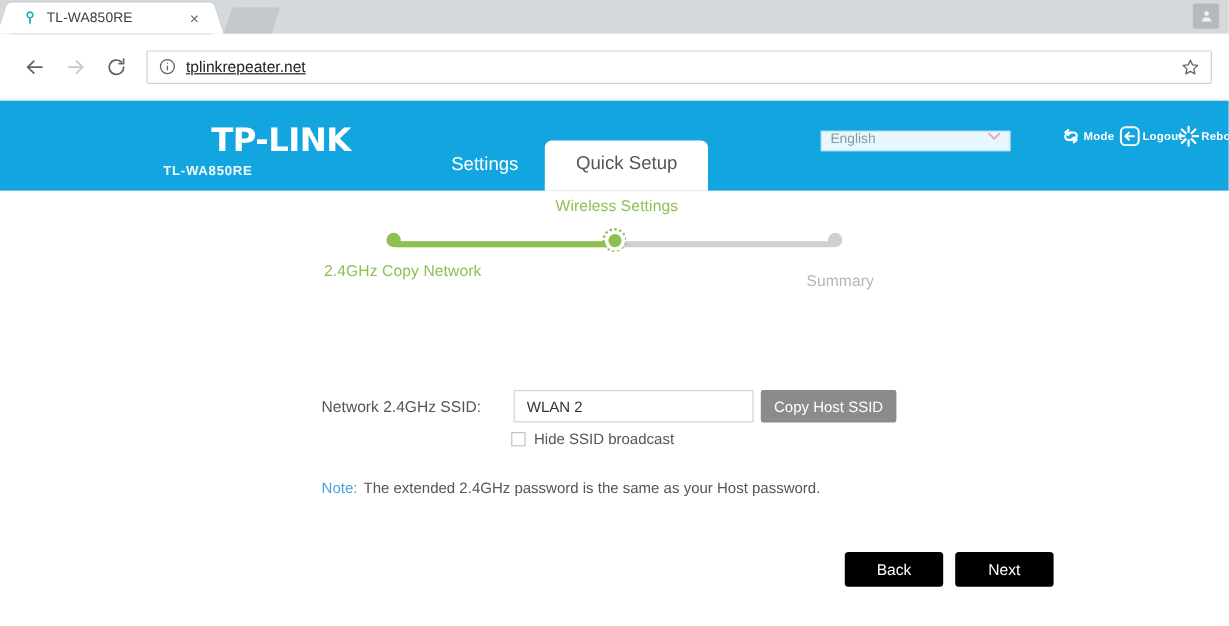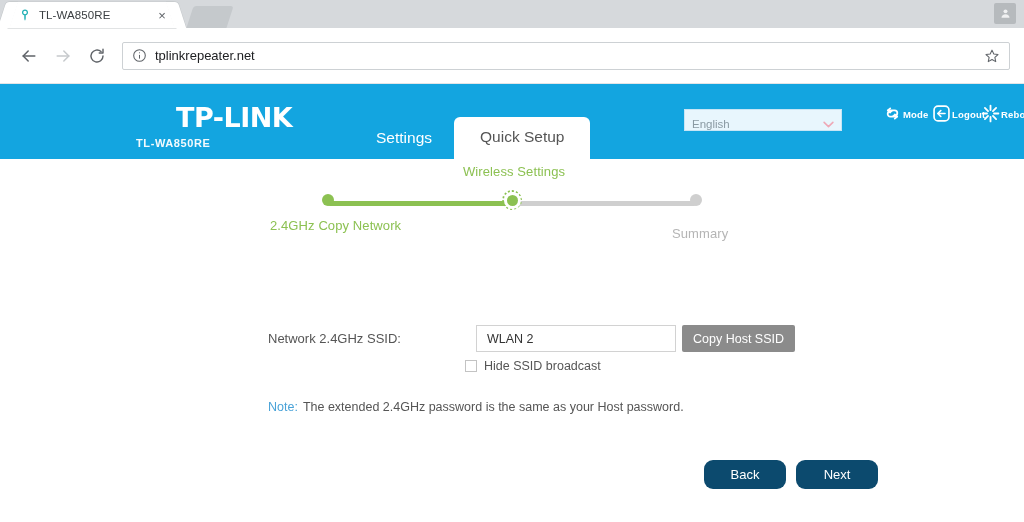--- a/index.html
+++ b/index.html
@@ -146,20 +146,21 @@
     color: #5f6368;
     flex: 0 0 auto;
     display:flex; align-items:center; justify-content:center;
   }
   .omnibox .url {
     flex: 1 1 auto;
     font-size: 13px;
     color: #202124;
     white-space: nowrap;
     overflow: hidden;
+    text-decoration: underline;
   }
   .omnibox .star-icon {
     width: 18px; height: 18px;
     color: #5f6368;
     flex: 0 0 auto;
     display:flex; align-items:center; justify-content:center;
   }
 
   
   .tp-header {
@@ -207,25 +208,25 @@
     color: #555555;
     border-top-left-radius: 6px;
     border-top-right-radius: 6px;
     padding: 11px 26px 12px 26px;
   }
   .lang-select {
     position: absolute;
     right: 182px;
     top: 25px;
     width: 158px;
-    height: 22px;
+    height: 17px;
     background: #e8f6fd;
     border: 1px solid #c7e5f5;
     display: flex;
-    align-items: flex-end;
+    align-items: flex-start;
     padding: 0 7px;
     box-sizing: border-box;
   }
   .lang-select .lang-label {
     flex: 1 1 auto;
     font-size: 11.5px;
     color: #8a9aa3;
   }
   .lang-select .chev {
     color: #f0a7b5;
@@ -345,41 +346,39 @@
     height: 27px;
     border: 1px solid #d2d2d2;
     background: #ffffff;
     box-sizing: border-box;
     font-size: 12.5px;
     color: #333333;
     padding: 0 10px;
     font-family: "Liberation Sans", sans-serif;
     outline: none;
     border-radius: 0;
-    margin-left: 48px;
   }
   .copy-btn {
     margin-left: 6px;
     height: 27px;
     background: #8b8b8b;
     color: #ffffff;
     border: none;
     font-size: 12.5px;
     padding: 0 11px;
     border-radius: 2px;
     font-family: "Liberation Sans", sans-serif;
     cursor: pointer;
   }
   .checkbox-row {
     position: absolute;
     left: 426px;
     top: 126px;
     display: flex;
     align-items: center;
-    margin-left: 39px;
   }
   .cbox {
     width: 12px;
     height: 12px;
     border: 1px solid #c3c3c3;
     background: #fff;
     box-sizing: border-box;
     margin-right: 7px;
   }
   .cbox-label { font-size: 12.5px; color: #555555; }
@@ -396,24 +395,24 @@
   .actions {
     position: absolute;
     left: 704px;
     top: 227px;
     display: flex;
     gap: 10px;
   }
   .btn-green {
     width: 82px;
     height: 29px;
-    background: #0c4a6e;
+    background: #000000;
     color: #ffffff;
     border: none;
-    border-radius: 9px;
+    border-radius: 3px;
     font-size: 13px;
     font-family: "Liberation Sans", sans-serif;
     cursor: pointer;
   }
 </style>
 </head>
 <body>
 
 <div class="browser-chrome">
 

